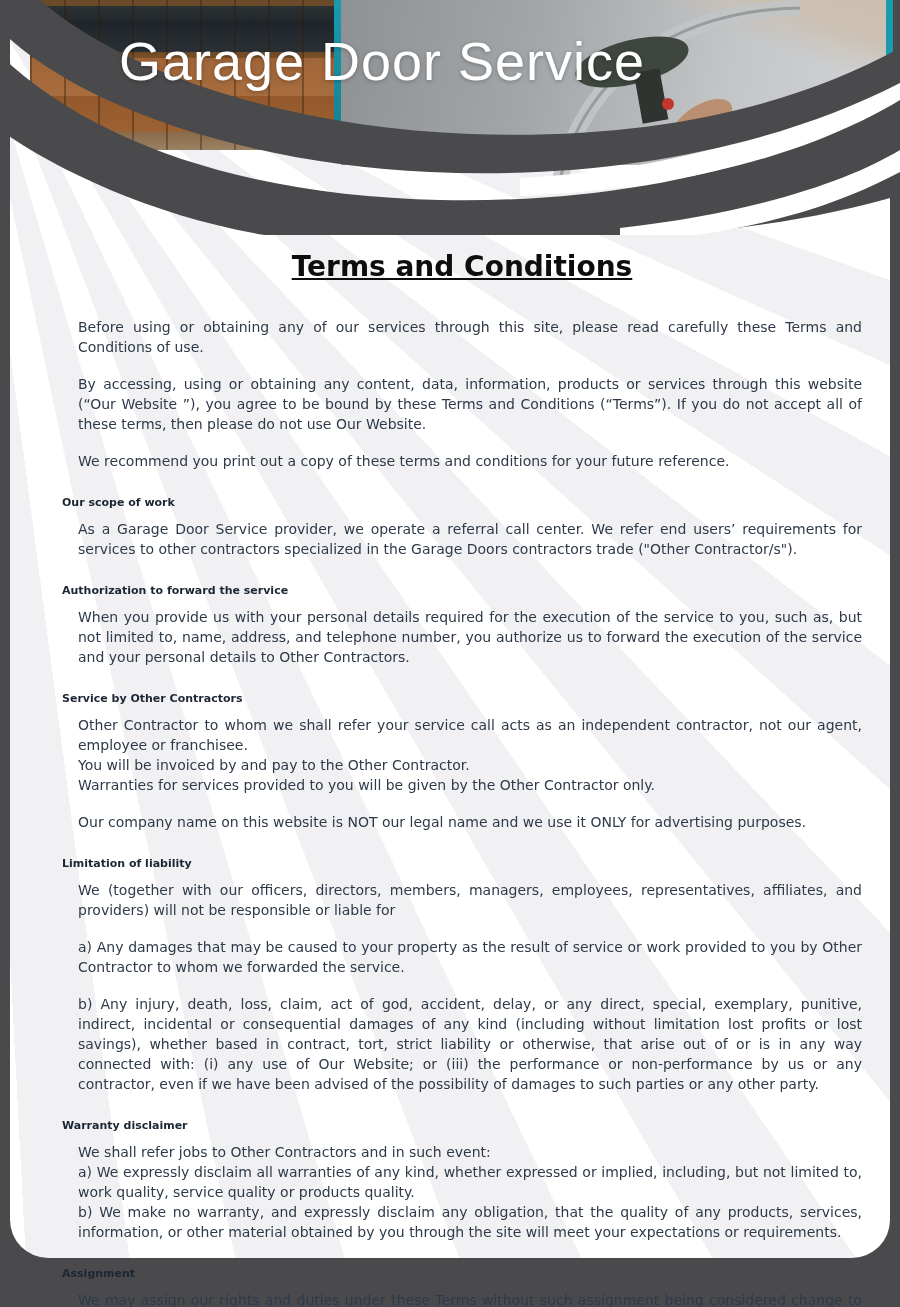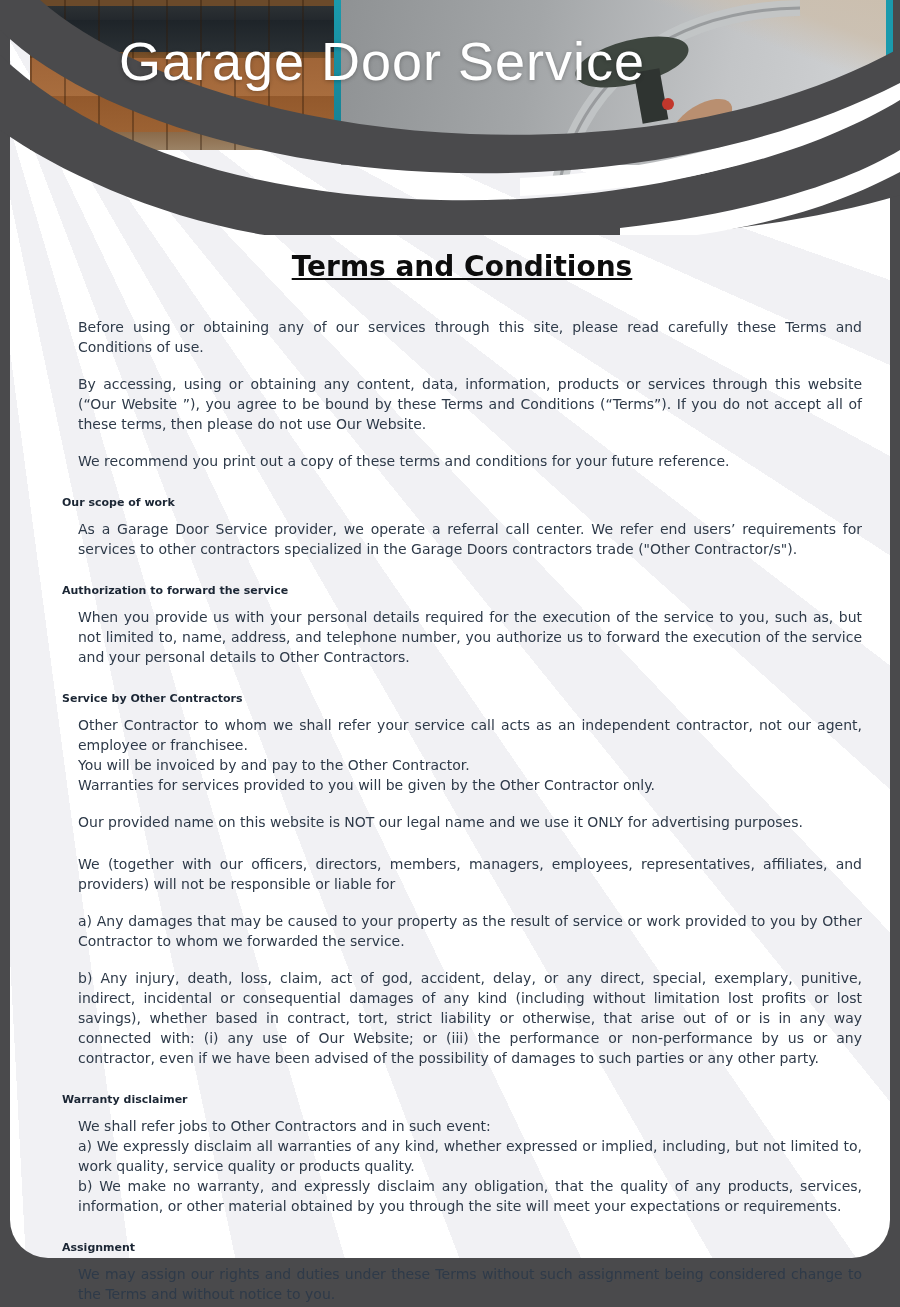--- a/index.html
+++ b/index.html
@@ -137,23 +137,24 @@
           <h3 class="section-heading">Our scope of work</h3>
           <p class="paragraph">As a Garage Door Service provider, we operate a referral call center. We refer end users’ requirements for services to other contractors specialized in the Garage Doors contractors trade ("Other Contractor/s").</p>
         </div>
         <div class="section">
           <h3 class="section-heading">Authorization to forward the service</h3>
           <p class="paragraph">When you provide us with your personal details required for the execution of the service to you, such as, but not limited to, name, address, and telephone number, you authorize us to forward the execution of the service and your personal details to Other Contractors.</p>
         </div>
         <div class="section">
           <h3 class="section-heading">Service by Other Contractors</h3>
           <p class="paragraph">Other Contractor to whom we shall refer your service call acts as an independent contractor, not our agent, employee or franchisee.<br>You will be invoiced by and pay to the Other Contractor.<br>Warranties for services provided to you will be given by the Other Contractor only.</p>
-          <p class="paragraph">Our provided name on this website is NOT our legal name and we use it ONLY for advertising purposes.</p>
+          <p class="paragraph">Our company name on this website is NOT our legal name and we use it ONLY for advertising purposes.</p>
         </div>
         <div class="section">
+          <h3 class="section-heading">Limitation of liability</h3>
           <p class="paragraph">We (together with our officers, directors, members, managers, employees, representatives, affiliates, and providers) will not be responsible or liable for</p>
           <p class="paragraph">a) Any damages that may be caused to your property as the result of service or work provided to you by Other Contractor to whom we forwarded the service.</p>
           <p class="paragraph">b) Any injury, death, loss, claim, act of god, accident, delay, or any direct, special, exemplary, punitive, indirect, incidental or consequential damages of any kind (including without limitation lost profits or lost savings), whether based in contract, tort, strict liability or otherwise, that arise out of or is in any way connected with: (i) any use of Our Website; or (iii) the performance or non-performance by us or any contractor, even if we have been advised of the possibility of damages to such parties or any other party.</p>
         </div>
         <div class="section">
           <h3 class="section-heading">Warranty disclaimer</h3>
           <p class="paragraph">We shall refer jobs to Other Contractors and in such event:<br>a) We expressly disclaim all warranties of any kind, whether expressed or implied, including, but not limited to, work quality, service quality or products quality.<br>b) We make no warranty, and expressly disclaim any obligation, that the quality of any products, services, information, or other material obtained by you through the site will meet your expectations or requirements.</p>
         </div>
         <div class="section">
           <h3 class="section-heading">Assignment</h3>

